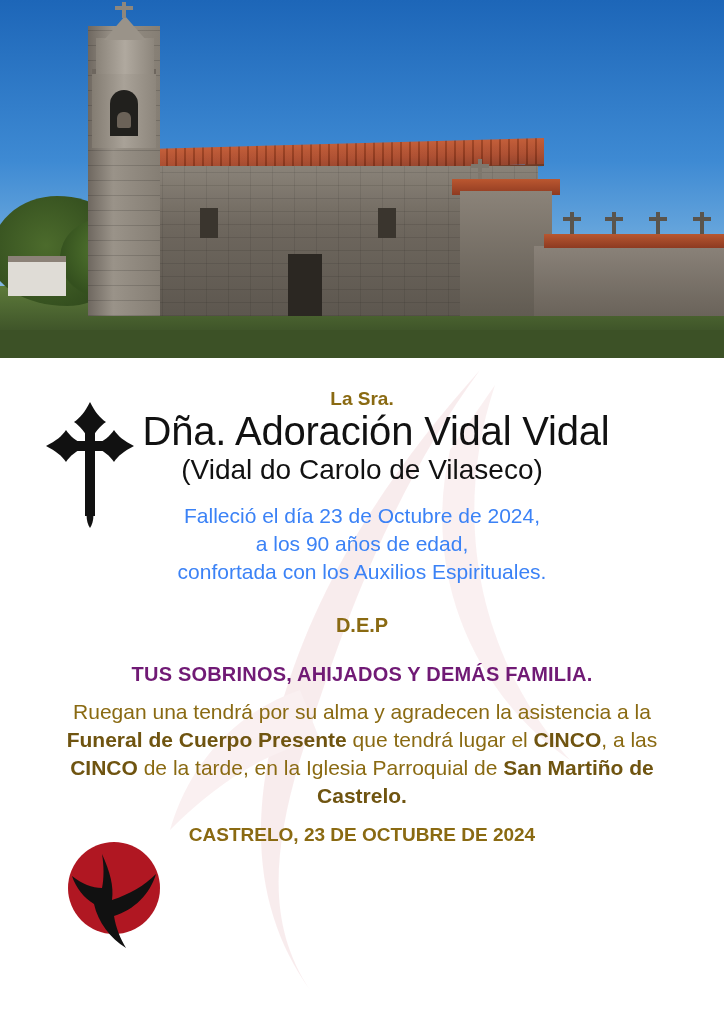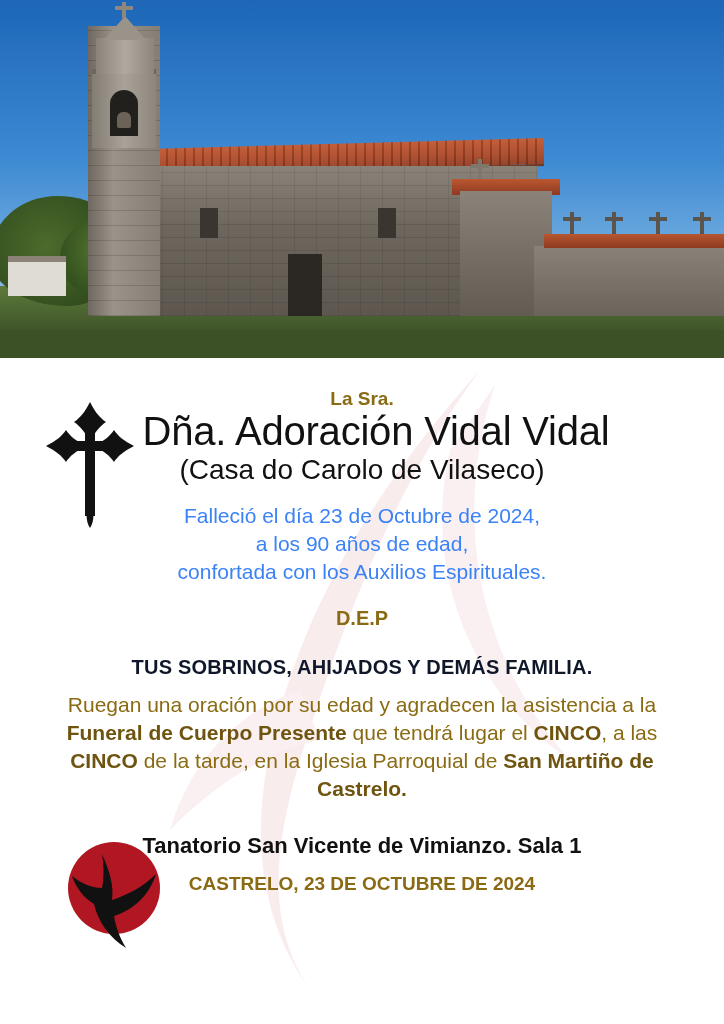--- a/index.html
+++ b/index.html
@@ -303,30 +303,30 @@
     color: #111;
     margin-top: 2px;
   }
   .death {
     margin-top: 16px;
     font-size: 21px;
     line-height: 1.32;
     color: #3b82f6;
   }
   .dep {
-    margin-top: 21px;
+    margin-top: 28px;
     font-size: 20px;
     font-weight: 700;
     color: #8a6a12;
   }
   .family {
     margin-top: 26px;
     font-size: 20px;
     font-weight: 700;
-    color: #0f172a;
+    color: #701a75;
     letter-spacing: .2px;
   }
   .plea {
     margin: 12px auto 0;
     width: 600px;
     font-size: 21px;
     line-height: 1.34;
     color: #8a6a12;
   }
   .plea b {
@@ -421,31 +421,30 @@
 </svg>
 
 <svg class="dove-logo" viewBox="0 0 112 112">
   <circle cx="56" cy="50" r="46" fill="#b01722"></circle>
   <path d="M44 16 C52 34 56 48 54 62 C72 56 86 48 98 36 C92 56 76 72 56 78 C58 90 62 100 68 110 C52 100 40 84 36 66 C26 60 18 50 14 38 C24 46 34 50 44 50 C46 40 46 28 44 16 Z" fill="#111"></path>
 </svg>
 
 <div class="content">
   <div class="la-sra">La Sra.</div>
   <div class="name">Dña. Adoración Vidal Vidal</div>
-  <div class="alias">(Casa do Carolo de Vilaseco)</div>
+  <div class="alias">(Vidal do Carolo de Vilaseco)</div>
 
   <div class="death">
     <div>Falleció el día 23 de Octubre de 2024,</div>
     <div>a los 90 años de edad,</div>
     <div>confortada con los Auxilios Espirituales.</div>
   </div>
 
   <div class="dep">D.E.P</div>
 
   <div class="family">TUS SOBRINOS, AHIJADOS Y DEMÁS FAMILIA.</div>
 
   <div class="plea">
-    <span>Ruegan una oración por su edad y agradecen la asistencia a la </span><b>Funeral de Cuerpo Presente</b><span> que tendrá lugar el </span><b>CINCO</b><span>, a las </span><b>CINCO</b><span> de la tarde, en la Iglesia Parroquial de </span><b>San Martiño de Castrelo.</b>
+    <span>Ruegan una tendrá por su alma y agradecen la asistencia a la </span><b>Funeral de Cuerpo Presente</b><span> que tendrá lugar el </span><b>CINCO</b><span>, a las </span><b>CINCO</b><span> de la tarde, en la Iglesia Parroquial de </span><b>San Martiño de Castrelo.</b>
   </div>
 
-  <div class="tanatorio">Tanatorio San Vicente de Vimianzo. Sala 1</div>
   <div class="place-date">CASTRELO, 23 DE OCTUBRE DE 2024</div>
 </div>
 
 </body></html>

